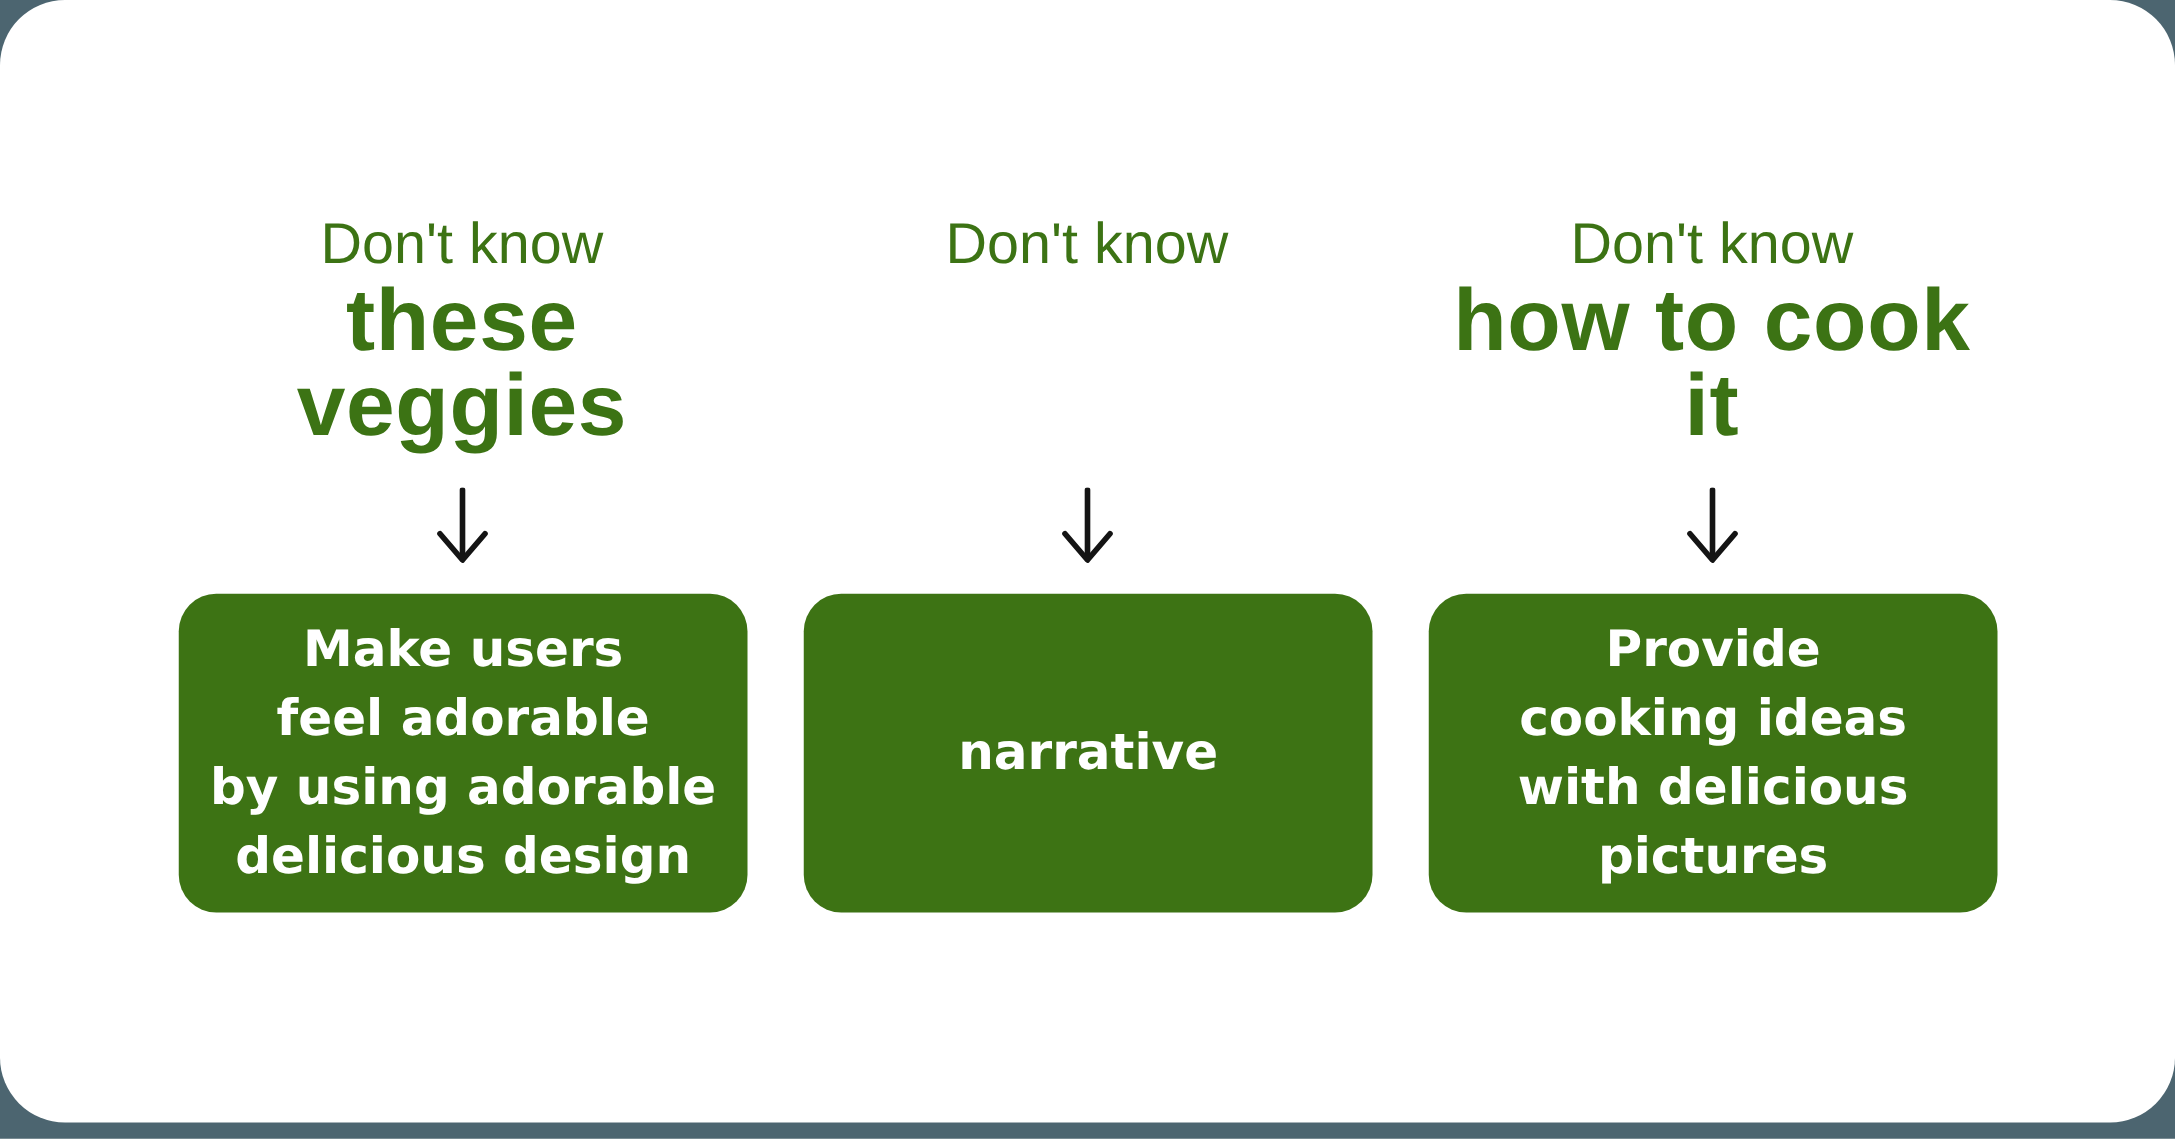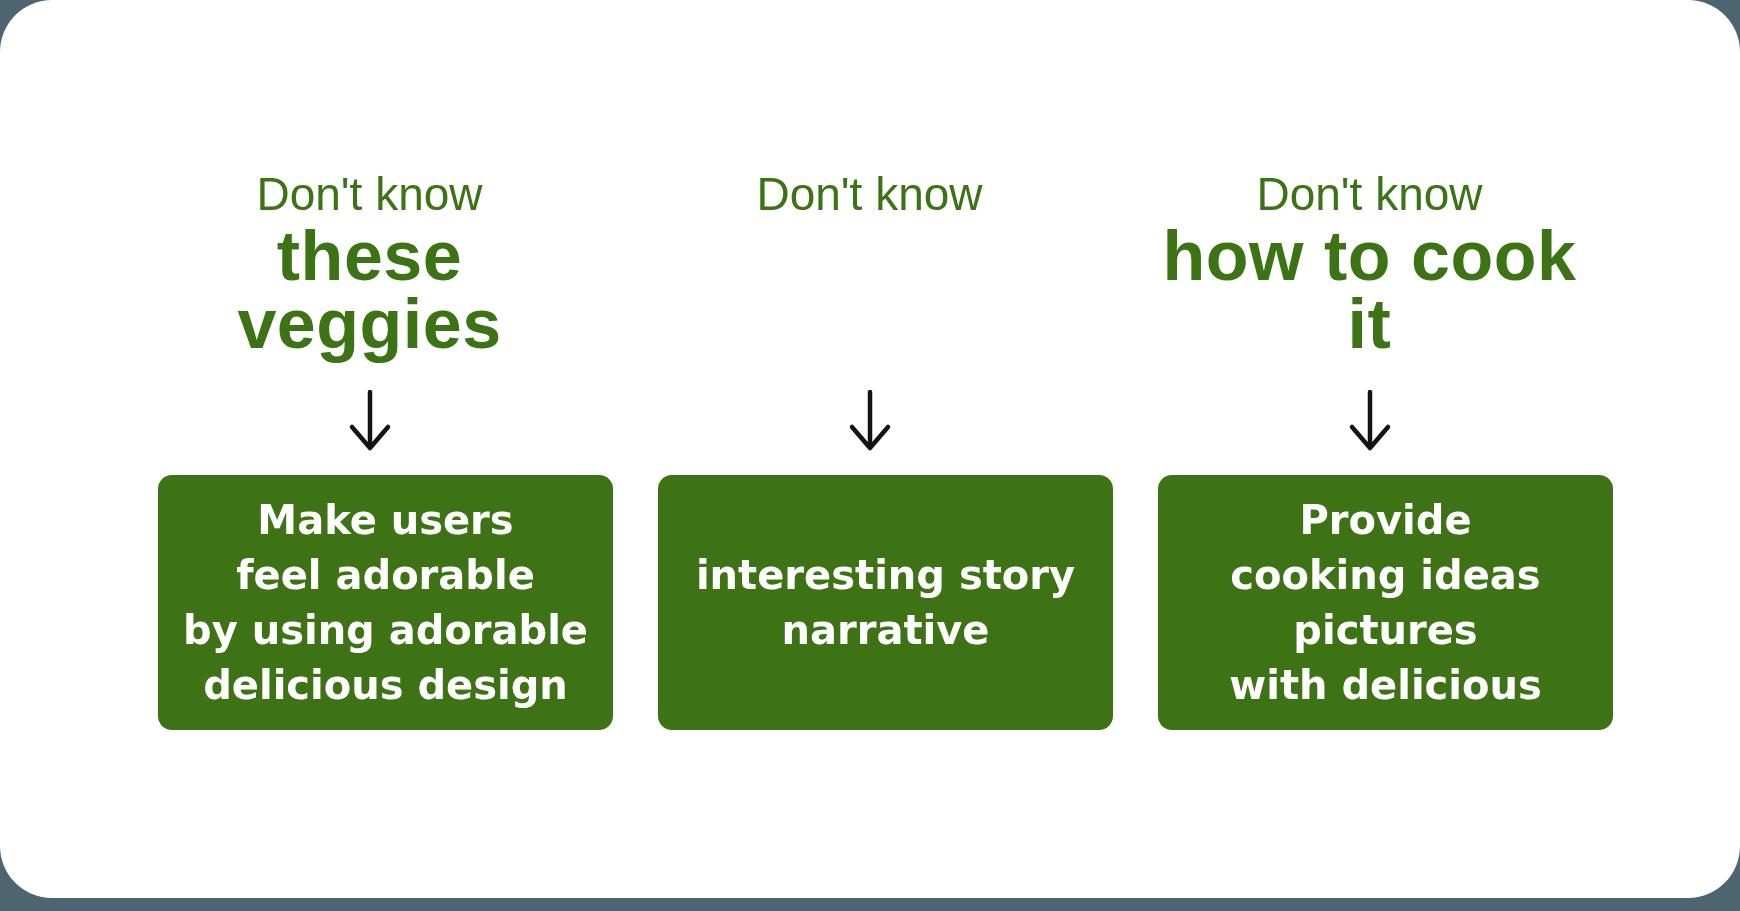--- a/index.html
+++ b/index.html
@@ -66,25 +66,25 @@
     transform: translateX(-50%);
     stroke: var(--arrow-black, #141414);
     stroke-width: 4.5;
     stroke-linecap: round;
     stroke-linejoin: round;
     fill: none;
   }
   .box {
     position: absolute;
     top: 475px;
-    left: 16px;
+    left: 1px;
     width: 455px;
     height: 255px;
     background: var(--box-green, #3D7314);
-    border-radius: 14px;
+    border-radius: 30px;
     display: flex;
     flex-direction: column;
     justify-content: center;
     align-items: center;
   }
   .box-line {
     font-family: "DejaVu Sans", sans-serif;
     font-weight: 700;
     font-size: 40px;
     line-height: 55px;
@@ -115,35 +115,34 @@
         </div>
       </div>
 
       <div class="column">
         <div class="heading-top">Don't know</div>
         <svg class="arrow" width="48" height="64" viewBox="0 0 48 64">
           <line x1="24" y1="2" x2="24" y2="57"></line>
           <path d="M 6 37 L 24 58 L 42 37"></path>
         </svg>
         <div class="box">
-          <div class="box-line">interesting story</div>
           <div class="box-line">narrative</div>
         </div>
       </div>
 
       <div class="column">
         <div class="heading-top">Don't know</div>
         <div class="heading-bottom">how to cook it</div>
         <svg class="arrow" width="48" height="64" viewBox="0 0 48 64">
           <line x1="24" y1="2" x2="24" y2="57"></line>
           <path d="M 6 37 L 24 58 L 42 37"></path>
         </svg>
         <div class="box">
           <div class="box-line">Provide</div>
           <div class="box-line">cooking ideas</div>
+          <div class="box-line">with delicious</div>
           <div class="box-line">pictures</div>
-          <div class="box-line">with delicious</div>
         </div>
       </div>
 
     </div>
   </div>
 </div>
 
 </body></html>

